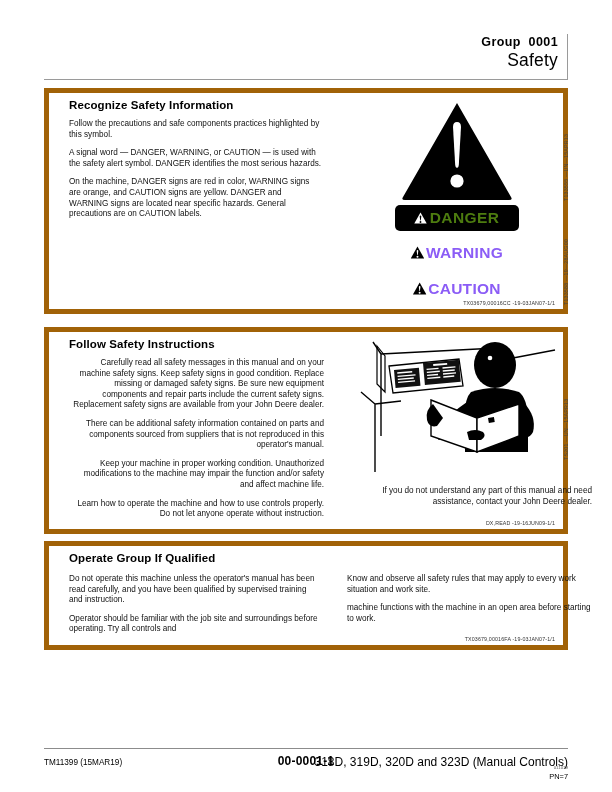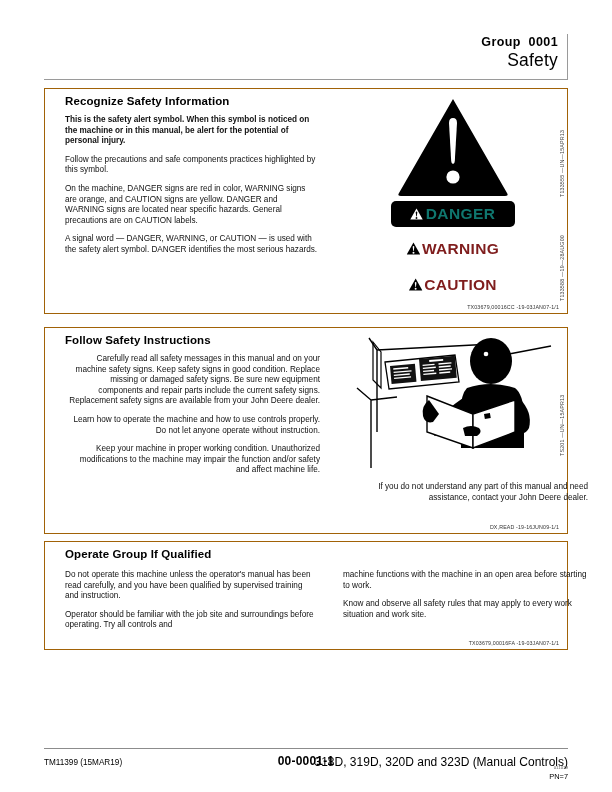--- a/index.html
+++ b/index.html
@@ -62,21 +62,21 @@
     top: 16px;
     font-size: 17.5px;
     font-weight: normal;
     text-align: right;
     letter-spacing: 0.2px;
   }
 
   
   .sec {
     position: absolute;
-    border: 1px solid #a16207;
+    border: 5px solid #a16207;
     background: #ffffff;
     box-sizing: border-box;
   }
   #sec-recognize { left: 44px; top: 88px;  width: 524px; height: 226px; }
   #sec-follow    { left: 44px; top: 327px; width: 524px; height: 207px; text-align: right; }
   #sec-qualified { left: 44px; top: 541px; width: 524px; height: 109px; }
 
   .sec-title {
     position: absolute;
     left: 20px;
@@ -155,42 +155,42 @@
     width: 124px;
     height: 26px;
     background: #000000;
     border-radius: 5px;
     display: flex;
     align-items: center;
     justify-content: center;
     gap: 3px;
   }
   .danger-bar .dtxt {
-    color: #0f766e;
+    color: #4d7c0f;
     font-size: 15.5px;
     font-weight: bold;
     letter-spacing: 0.4px;
     line-height: 1;
   }
   .signal-row {
     position: absolute;
     left: 50%;
     transform: translateX(-50%);
     display: flex;
     align-items: center;
     justify-content: center;
     gap: 2px;
     white-space: nowrap;
   }
   .signal-row .stxt {
     font-size: 15.5px;
     font-weight: bold;
     letter-spacing: 0.3px;
     line-height: 1;
-    color: #7f1d1d;
+    color: #8b5cf6;
   }
   #row-warning { top: 146px; }
   #row-caution { top: 182px; }
 
   
   .op-art {
     position: absolute;
     left: 298px;
     top: 8px;
     width: 232px;
@@ -263,24 +263,23 @@
     <div class="header-vrule"></div>
     <div class="header-group">Group  0001</div>
     <div class="header-title">Safety</div>
     <div class="header-rule"></div>
   </div>
 
   <div class="sec" id="sec-recognize">
     <div class="sec-title">Recognize Safety Information</div>
 
     <div class="col-text" id="rec-text">
-      <p class="b">This is the safety alert symbol. When this symbol is noticed on the machine or in this manual, be alert for the potential of personal injury.</p>
       <p>Follow the precautions and safe components practices highlighted by this symbol.</p>
+      <p>A signal word — DANGER, WARNING, or CAUTION — is used with the safety alert symbol. DANGER identifies the most serious hazards.</p>
       <p>On the machine, DANGER signs are red in color, WARNING signs are orange, and CAUTION signs are yellow. DANGER and WARNING signs are located near specific hazards. General precautions are on CAUTION labels.</p>
-      <p>A signal word — DANGER, WARNING, or CAUTION — is used with the safety alert symbol. DANGER identifies the most serious hazards.</p>
     </div>
 
     <div class="alert-art">
 
       <div class="tri-wrap">
         <svg width="112" height="100" viewBox="0 0 112 100">
           <path d="M56 2 L110 96 Q112 99 108 99 L4 99 Q0 99 2 96 Z" fill="#000000"></path>
           <path d="M56 21 Q52 21 52 26 L54.2 64 Q54.4 67 56 67 Q57.6 67 57.8 64 L60 26 Q60 21 56 21 Z" fill="#ffffff"></path>
           <circle cx="56" cy="80" r="6.6" fill="#ffffff"></circle>
         </svg>
@@ -318,22 +317,23 @@
     <div class="vcap" style="left:514px; top:212px;">T133588 —19—28AUG00</div>
 
     <div class="refcode" id="ref-recognize">TX03679,00016CC  -19-03JAN07-1/1</div>
   </div>
 
   <div class="sec" id="sec-follow">
     <div class="sec-title">Follow Safety Instructions</div>
 
     <div class="col-text" id="fol-text">
       <p>Carefully read all safety messages in this manual and on your machine safety signs. Keep safety signs in good condition. Replace missing or damaged safety signs. Be sure new equipment components and repair parts include the current safety signs. Replacement safety signs are available from your John Deere dealer.</p>
+      <p>There can be additional safety information contained on parts and components sourced from suppliers that is not reproduced in this operator's manual.</p>
+      <p>Keep your machine in proper working condition. Unauthorized modifications to the machine may impair the function and/or safety and affect machine life.</p>
       <p>Learn how to operate the machine and how to use controls properly. Do not let anyone operate without instruction.</p>
-      <p>Keep your machine in proper working condition. Unauthorized modifications to the machine may impair the function and/or safety and affect machine life.</p>
     </div>
 
     <div class="op-art">
       <svg width="232" height="142" viewBox="0 0 232 142">
 
         <path d="M26 2 L34 14 L34 96 M34 14 L150 8 M14 52 L28 64 L28 132 M28 64 L54 61" fill="none" stroke="#000000" stroke-width="1.4"></path>
         <path d="M30 6 L38 16 L38 52 L30 44 Z" fill="none" stroke="#000000" stroke-width="1.2"></path>
 
         <g>
           <path d="M42 26 L112 19 L116 46 L46 53 Z" fill="#ffffff" stroke="#000000" stroke-width="1.3"></path>
@@ -390,22 +390,22 @@
 
   <div class="sec" id="sec-qualified">
     <div class="sec-title">Operate Group If Qualified</div>
 
     <div class="col-text" id="qual-left">
       <p>Do not operate this machine unless the operator's manual has been read carefully, and you have been qualified by supervised training and instruction.</p>
       <p>Operator should be familiar with the job site and surroundings before operating.  Try all controls and</p>
     </div>
 
     <div class="col-text" id="qual-right">
+      <p>Know and observe all safety rules that may apply to every work situation and work site.</p>
       <p>machine functions with the machine in an open area before starting to work.</p>
-      <p>Know and observe all safety rules that may apply to every work situation and work site.</p>
     </div>
 
     <div class="refcode" id="ref-qualified">TX03679,00016FA  -19-03JAN07-1/1</div>
   </div>
 
   <div class="footer">
     <div class="footer-rule"></div>
     <div class="f-left">TM11399 (15MAR19)</div>
     <div class="f-center">00-0001-1</div>
     <div class="f-right">318D, 319D, 320D and 323D (Manual Controls)</div>

